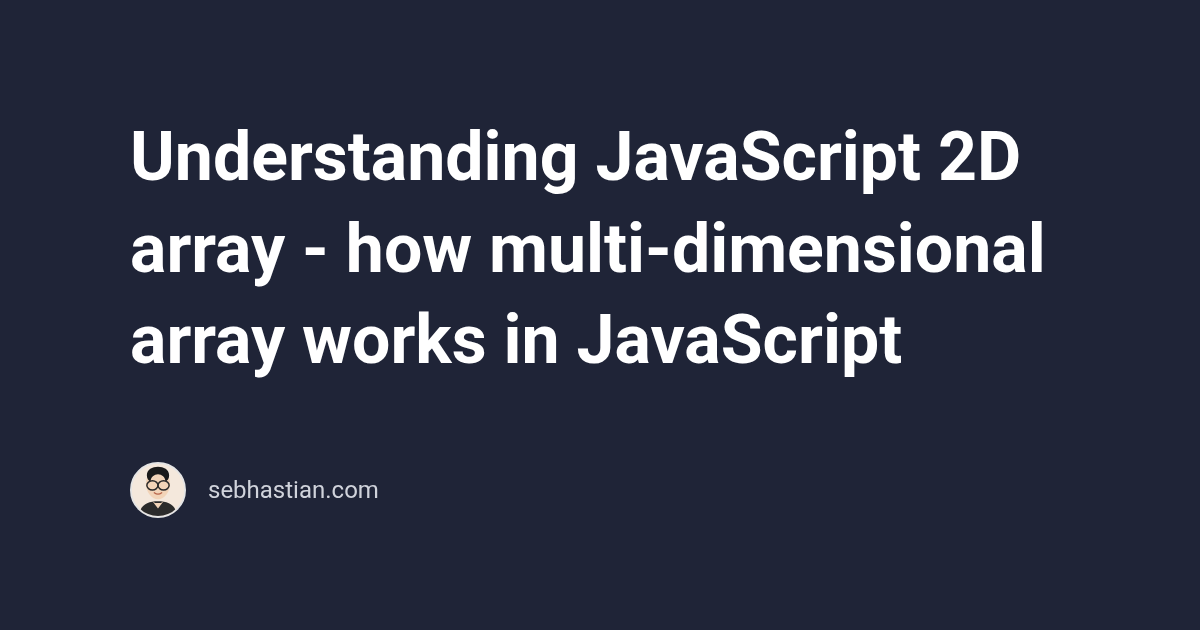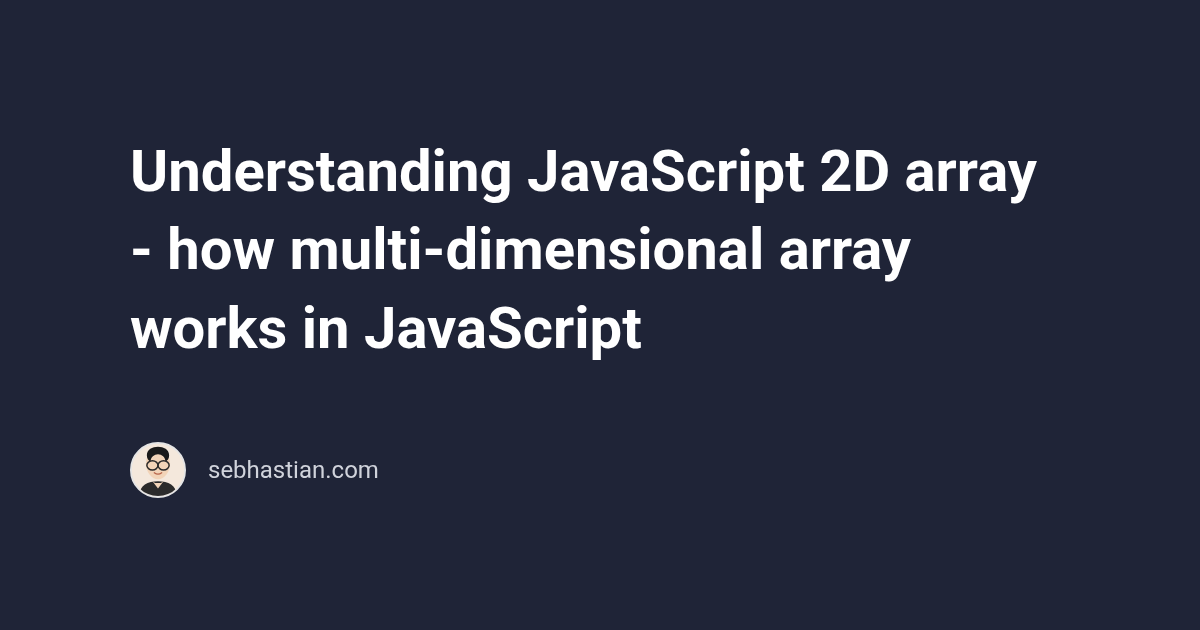--- a/index.html
+++ b/index.html
@@ -13,21 +13,21 @@
       background-color: #1f2437;
       font-family: -apple-system, BlinkMacSystemFont, "Segoe UI", Roboto, Helvetica, Arial, sans-serif;
       display: flex;
       flex-direction: column;
       justify-content: center;
       padding: 0 130px;
       overflow: hidden;
     }
     .title {
       color: #ffffff;
-      font-size: 58px;
+      font-size: 68px;
       font-weight: 700;
       line-height: 1.35;
       margin-bottom: 75px;
     }
     .author-row {
       display: flex;
       align-items: center;
       gap: 22px;
     }
     .avatar {

